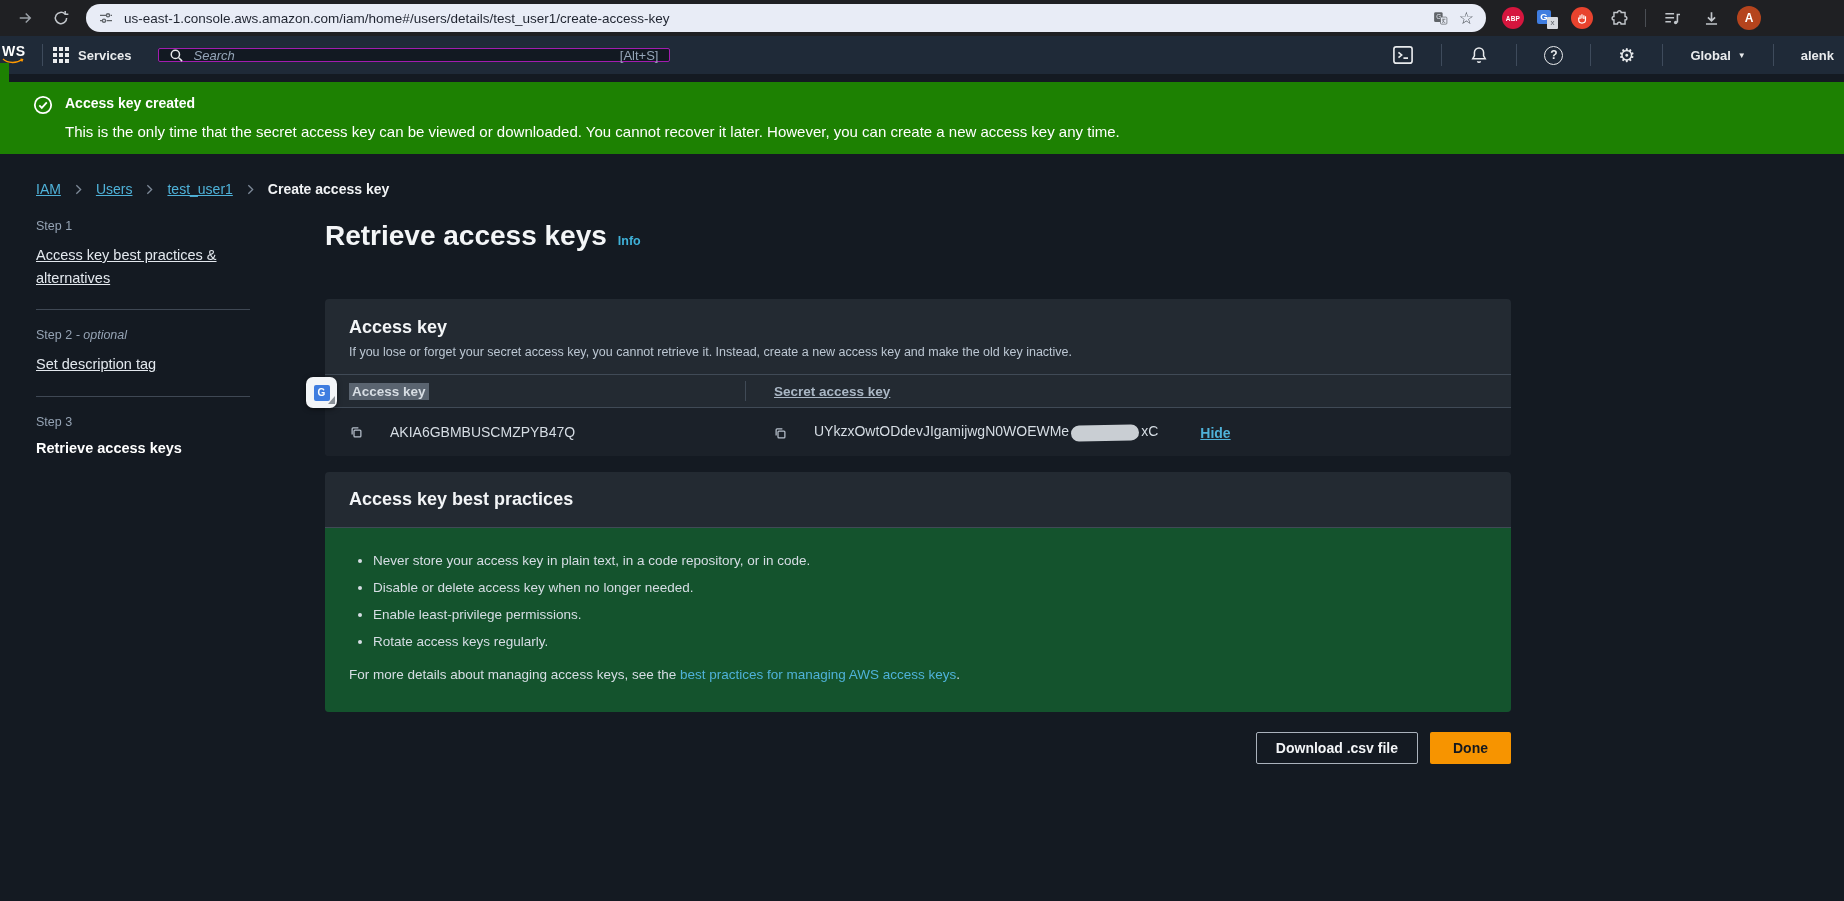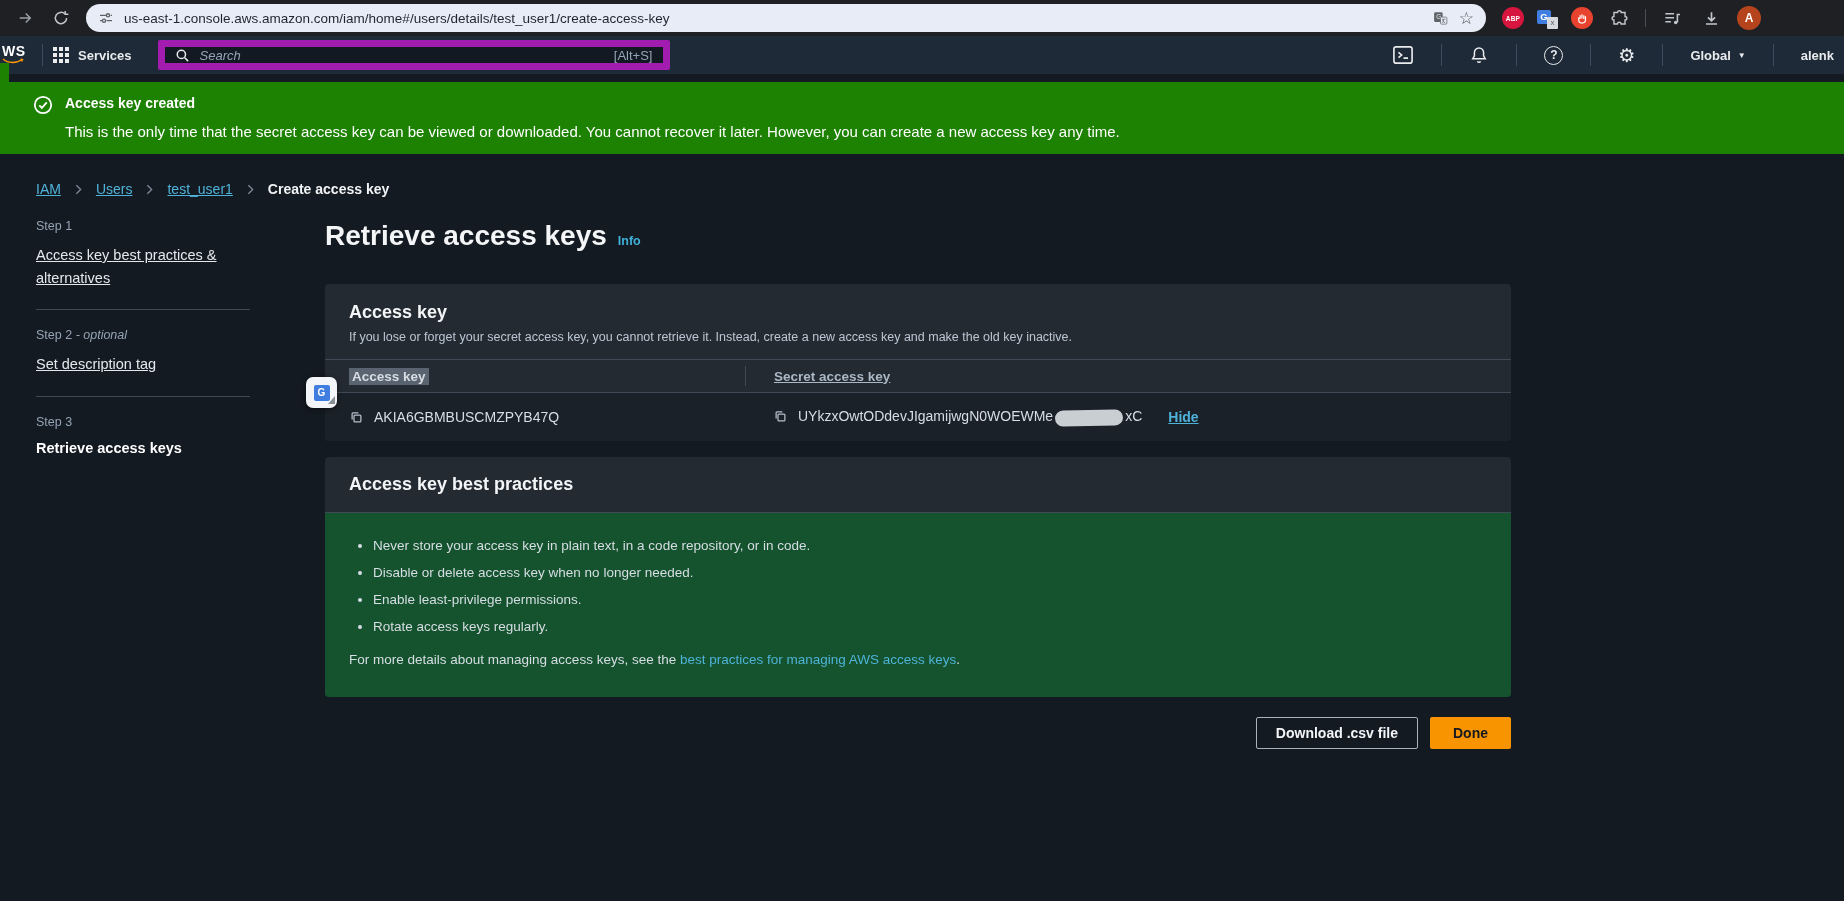--- a/index.html
+++ b/index.html
@@ -31,21 +31,21 @@
 
   
   .awsnav { height:38px; background:#1f2a38; display:flex; align-items:center; color:#e9ebed; font-size:13px; position:relative; padding-left:2px; }
   .awslogo { width:30px; overflow:hidden; display:flex; flex-direction:column; align-items:flex-start; cursor:pointer; }
   .awslogo .txt { font-weight:bold; font-size:14px; letter-spacing:.5px; color:#fff; line-height:13px; }
   .navsep { width:1px; height:22px; background:#3e4b5c; margin:0 10px; }
   .gridicon { display:grid; grid-template-columns:repeat(3,4px); grid-gap:2px; margin-right:9px; cursor:pointer; }
   .gridicon span { width:4px; height:4px; background:#e9ebed; }
   .svc { font-weight:bold; cursor:pointer; }
   .navsearch {
-    margin-left:26px; width:512px; height:30px; background:#121922; border:7px solid #a21caf; border-radius:2px;
+    margin-left:26px; width:512px; height:14px; background:#121922; border:1px solid #a21caf; border-radius:2px;
     display:flex; align-items:center; padding:0 10px; gap:8px; color:#95a5b8;
   }
   .navsearch input { flex:1; background:transparent; border:0; outline:none; color:#d1d5db; font-size:13px; font-style:italic; font-family:inherit; }
   .navsearch input::placeholder { color:#95a5b8; font-style:italic; }
   .shortcut { color:#95a5b8; font-size:13px; }
   .navright { margin-left:auto; display:flex; align-items:center; gap:0; padding-right:0; }
   .nbtn { padding:0 17px; display:flex; align-items:center; cursor:pointer; height:24px; }
   .circle-q { width:19px; height:19px; border:1.7px solid #e9ebed; border-radius:50%; display:flex; align-items:center; justify-content:center; font-size:12px; font-weight:bold; }
   .gear { font-size:19px; line-height:1; }
   .global { font-weight:bold; display:flex; align-items:center; gap:7px; }
@@ -70,31 +70,31 @@
   .step-label { font-size:12.5px; color:#95a3b4; margin-bottom:11px; }
   .step-label i { color:#95a3b4; }
   .step-link { display:inline; font-size:14.5px; line-height:1.6; color:#e3e8ee; text-decoration:underline; cursor:pointer; }
   .step-current { font-size:14.5px; font-weight:bold; color:#fff; }
   .steps hr { border:0; border-top:1px solid #3f4854; margin:19px 0 18px; }
   main { width:1186px; }
   h1 { margin:0; font-size:28px; font-weight:bold; color:#f3f5f7; display:flex; align-items:baseline; gap:11px; line-height:34px; }
   .info-link { font-size:12.5px; font-weight:bold; color:#3fb1d8; cursor:pointer; }
 
   
-  .card { background:#232a32; border-radius:4px; margin-top:26px; }
+  .card { background:#232a32; border-radius:4px; margin-top:41px; }
   .card-head { padding:18px 24px 15px; }
   .card-title { font-size:18px; font-weight:bold; color:#f3f5f7; }
   .card-desc { font-size:12.5px; color:#bcc7d3; margin-top:7px; }
   .thead { display:flex; align-items:center; height:34px; border-top:1px solid #404a56; border-bottom:1px solid #404a56; font-size:13.5px; font-weight:bold; color:#aab7c5; }
   .c1 { width:420px; padding-left:24px; flex:0 0 auto; }
   .c2 { flex:1; padding-left:28px; }
   .thead .c2 { border-left:1px solid #404a56; height:20px; display:flex; align-items:center;text-decoration:underline; }
   .hl { background:#5a6470; color:#d7dde3; padding:1px 3px; }
   .trow { display:flex; align-items:center; height:48px; background:#1b2129; border-radius:0 0 4px 4px; font-size:14px; color:#d6dde4; }
-  .td { display:flex; align-items:center; gap:10px; }
+  .td { display:flex; align-items:flex-end; gap:26px; }
   .copybtn { background:none; border:0; padding:0; cursor:pointer; display:flex; }
   .blur { display:inline-block; width:68px; height:16px; background:#c9ced3; border-radius:9px; margin:0 2px; vertical-align:middle; transform:rotate(-1deg); }
   .hide-link { color:#4fb2d9; font-weight:bold; text-decoration:underline; margin-left:16px; cursor:pointer; }
 
   .card2-head { padding:17px 24px; border-bottom:1px solid #404a56; }
   .card2-body { background:#14532d; padding:24px 24px 30px; border-radius:0 0 4px 4px; font-size:13.5px; color:#d6dde4; }
   .card2-body ul { margin:0; padding-left:24px; }
   .card2-body li { margin-bottom:10px; line-height:17px; }
   .bp-footer { margin-top:17px; }
   .bp-link { color:#4fb2d9; cursor:pointer; }

